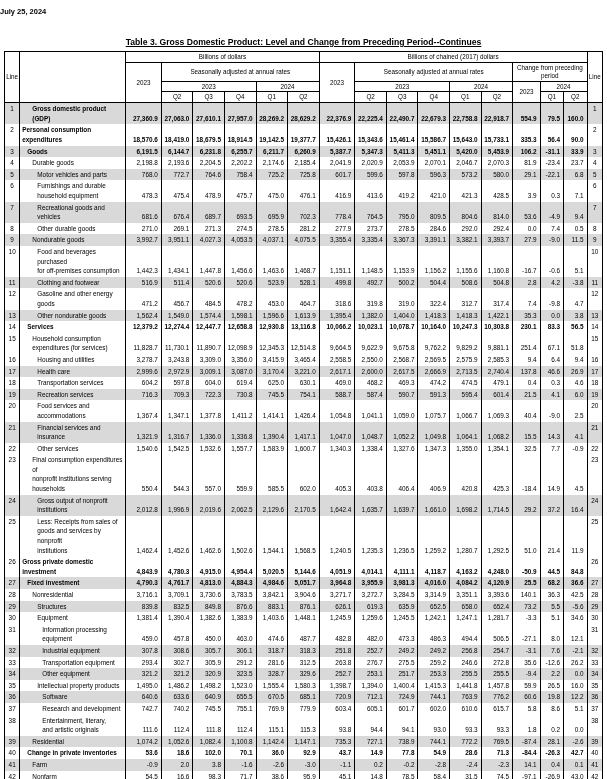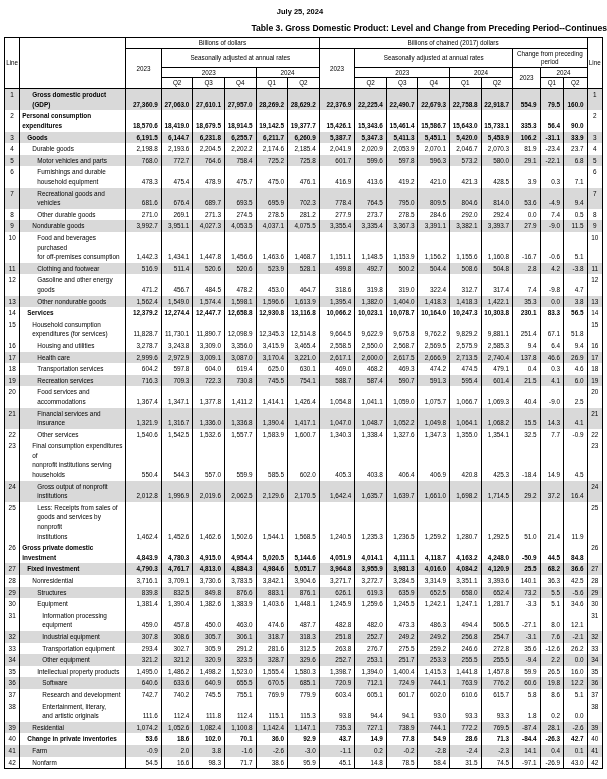--- a/index.html
+++ b/index.html
@@ -1,22 +1,22 @@
 <!DOCTYPE html>
 <html><head>
 <meta charset="utf-8">
 <style>
   html,body { margin:0; padding:0; background:#fff; }
   body {
     width:607px; height:779px; overflow:hidden;
     font-family:"Liberation Sans", sans-serif; color:#000;
     -webkit-font-smoothing:antialiased;
   }
-  .date-line { text-align:center; font-size:7.5px; font-weight:bold; margin:7px 7px 0 0; }
-  .table-title { text-align:right; font-size:8.6px; font-weight:bold; margin:7px 0 4px 0; }
+  .date-line { text-align:left; font-size:7.5px; font-weight:bold; margin:7px 7px 0 0; }
+  .table-title { text-align:center; font-size:8.6px; font-weight:bold; margin:21px 0 4px 0;text-decoration:underline; }
 
   table.gdp {
     border-collapse:collapse; table-layout:fixed;
     width:599px; margin:0 auto;
     border:1.6px solid #000;
     font-size:6.4px;
   }
   thead th {
     border:0.8px solid #000;
     font-weight:normal; text-align:center; vertical-align:middle;

